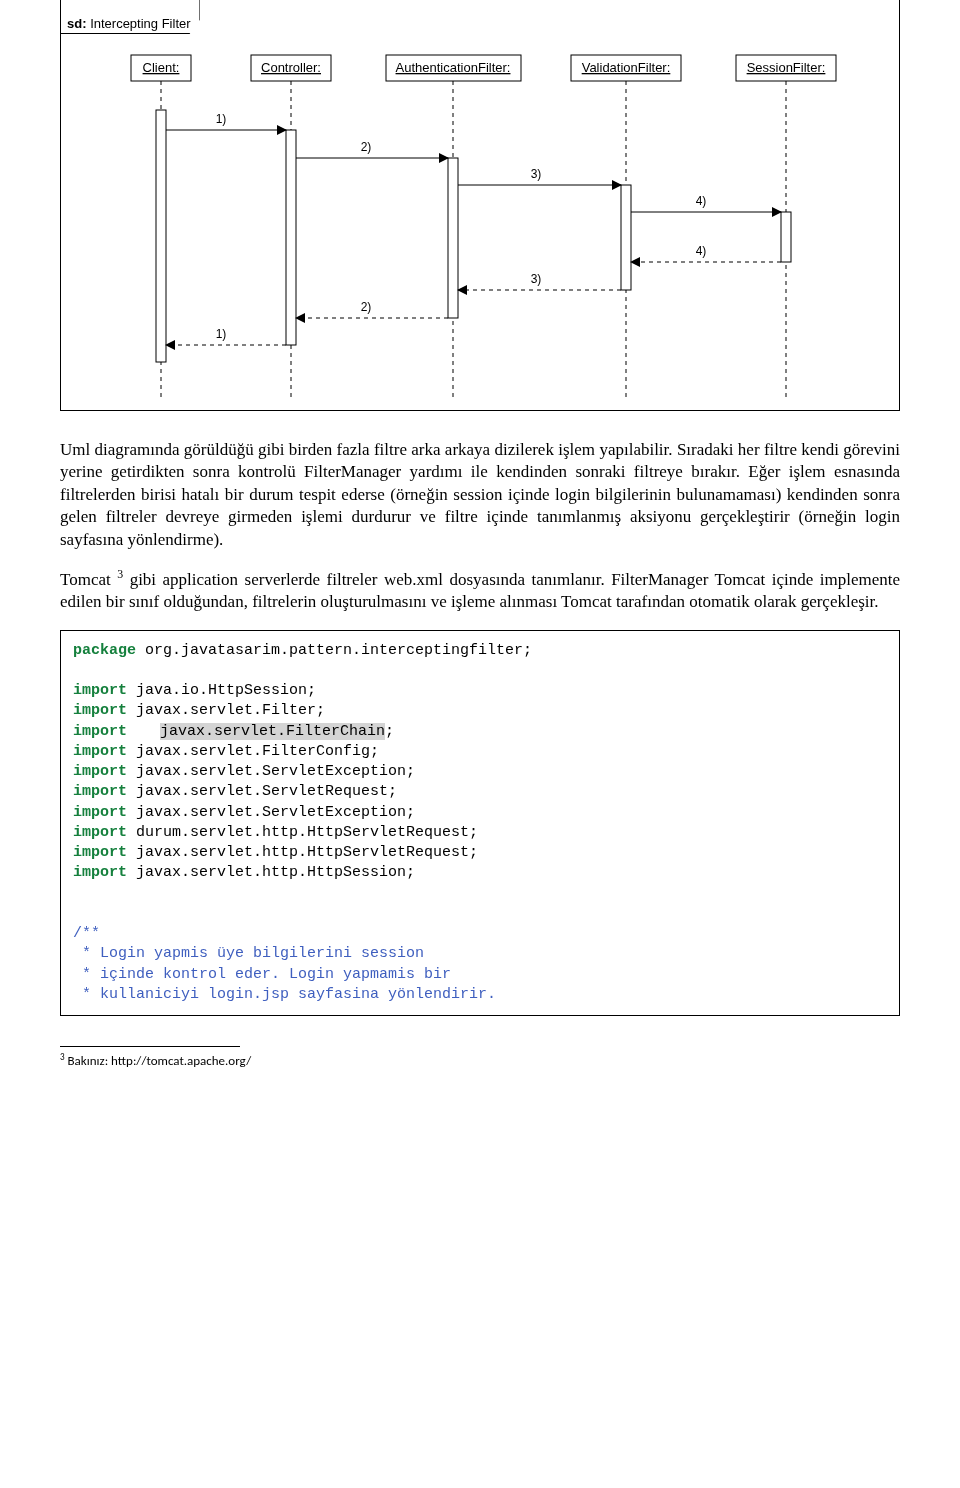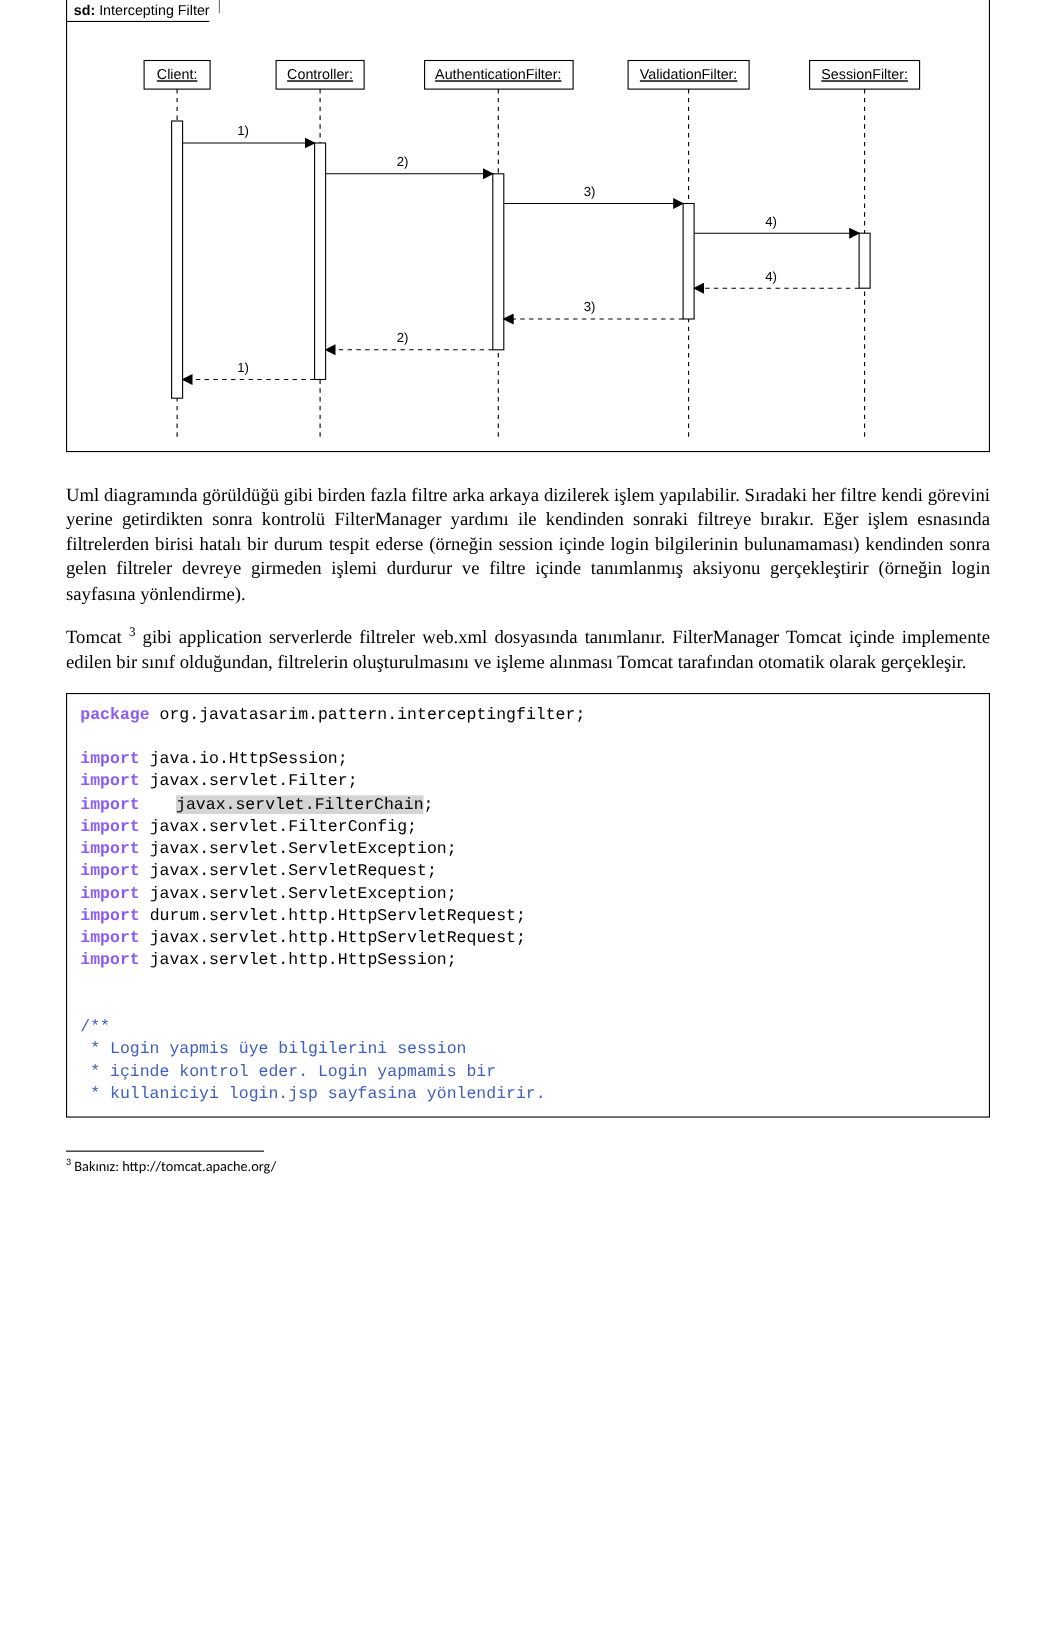--- a/index.html
+++ b/index.html
@@ -20,21 +20,21 @@
     margin: 0 0 28px 0;
     position: relative;
     background: #fff;
   }
   .sd-tab {
     position: absolute;
     top: -1px;
     left: -1px;
     border: 1px solid #000;
     background: #fff;
-    padding: 2px 8px 2px 6px;
+    padding: 16px 8px 2px 6px;
     font-family: Arial, sans-serif;
     font-size: 13px;
     clip-path: polygon(0 0, 100% 0, 100% 60%, calc(100% - 10px) 100%, 0 100%);
   }
   .sd-tab b { font-weight: bold; }
   .seq-svg { display: block; }
   .lifeline-box {
     fill: #fff;
     stroke: #000;
     stroke-width: 1;
@@ -62,21 +62,21 @@
   sup { font-size: 0.7em; }
   .codebox {
     border: 1px solid #000;
     padding: 10px 12px;
     font-family: "Courier New", Courier, monospace;
     font-size: 15px;
     line-height: 1.35;
     margin: 6px 0 24px 0;
     white-space: pre;
   }
-  .kw { font-weight: bold; color: #8b5cf6; }
+  .kw { font-weight: bold; color: #15803d; }
   .hl { background: #d4d4d4; margin-left: 24px; }
   .cmt { color: #3f5fbf; }
   hr.footnote-sep {
     border: none;
     border-top: 1px solid #000;
     width: 180px;
     margin: 30px 0 4px 0;
   }
   .footnote {
     font-family: Calibri, Arial, sans-serif;

